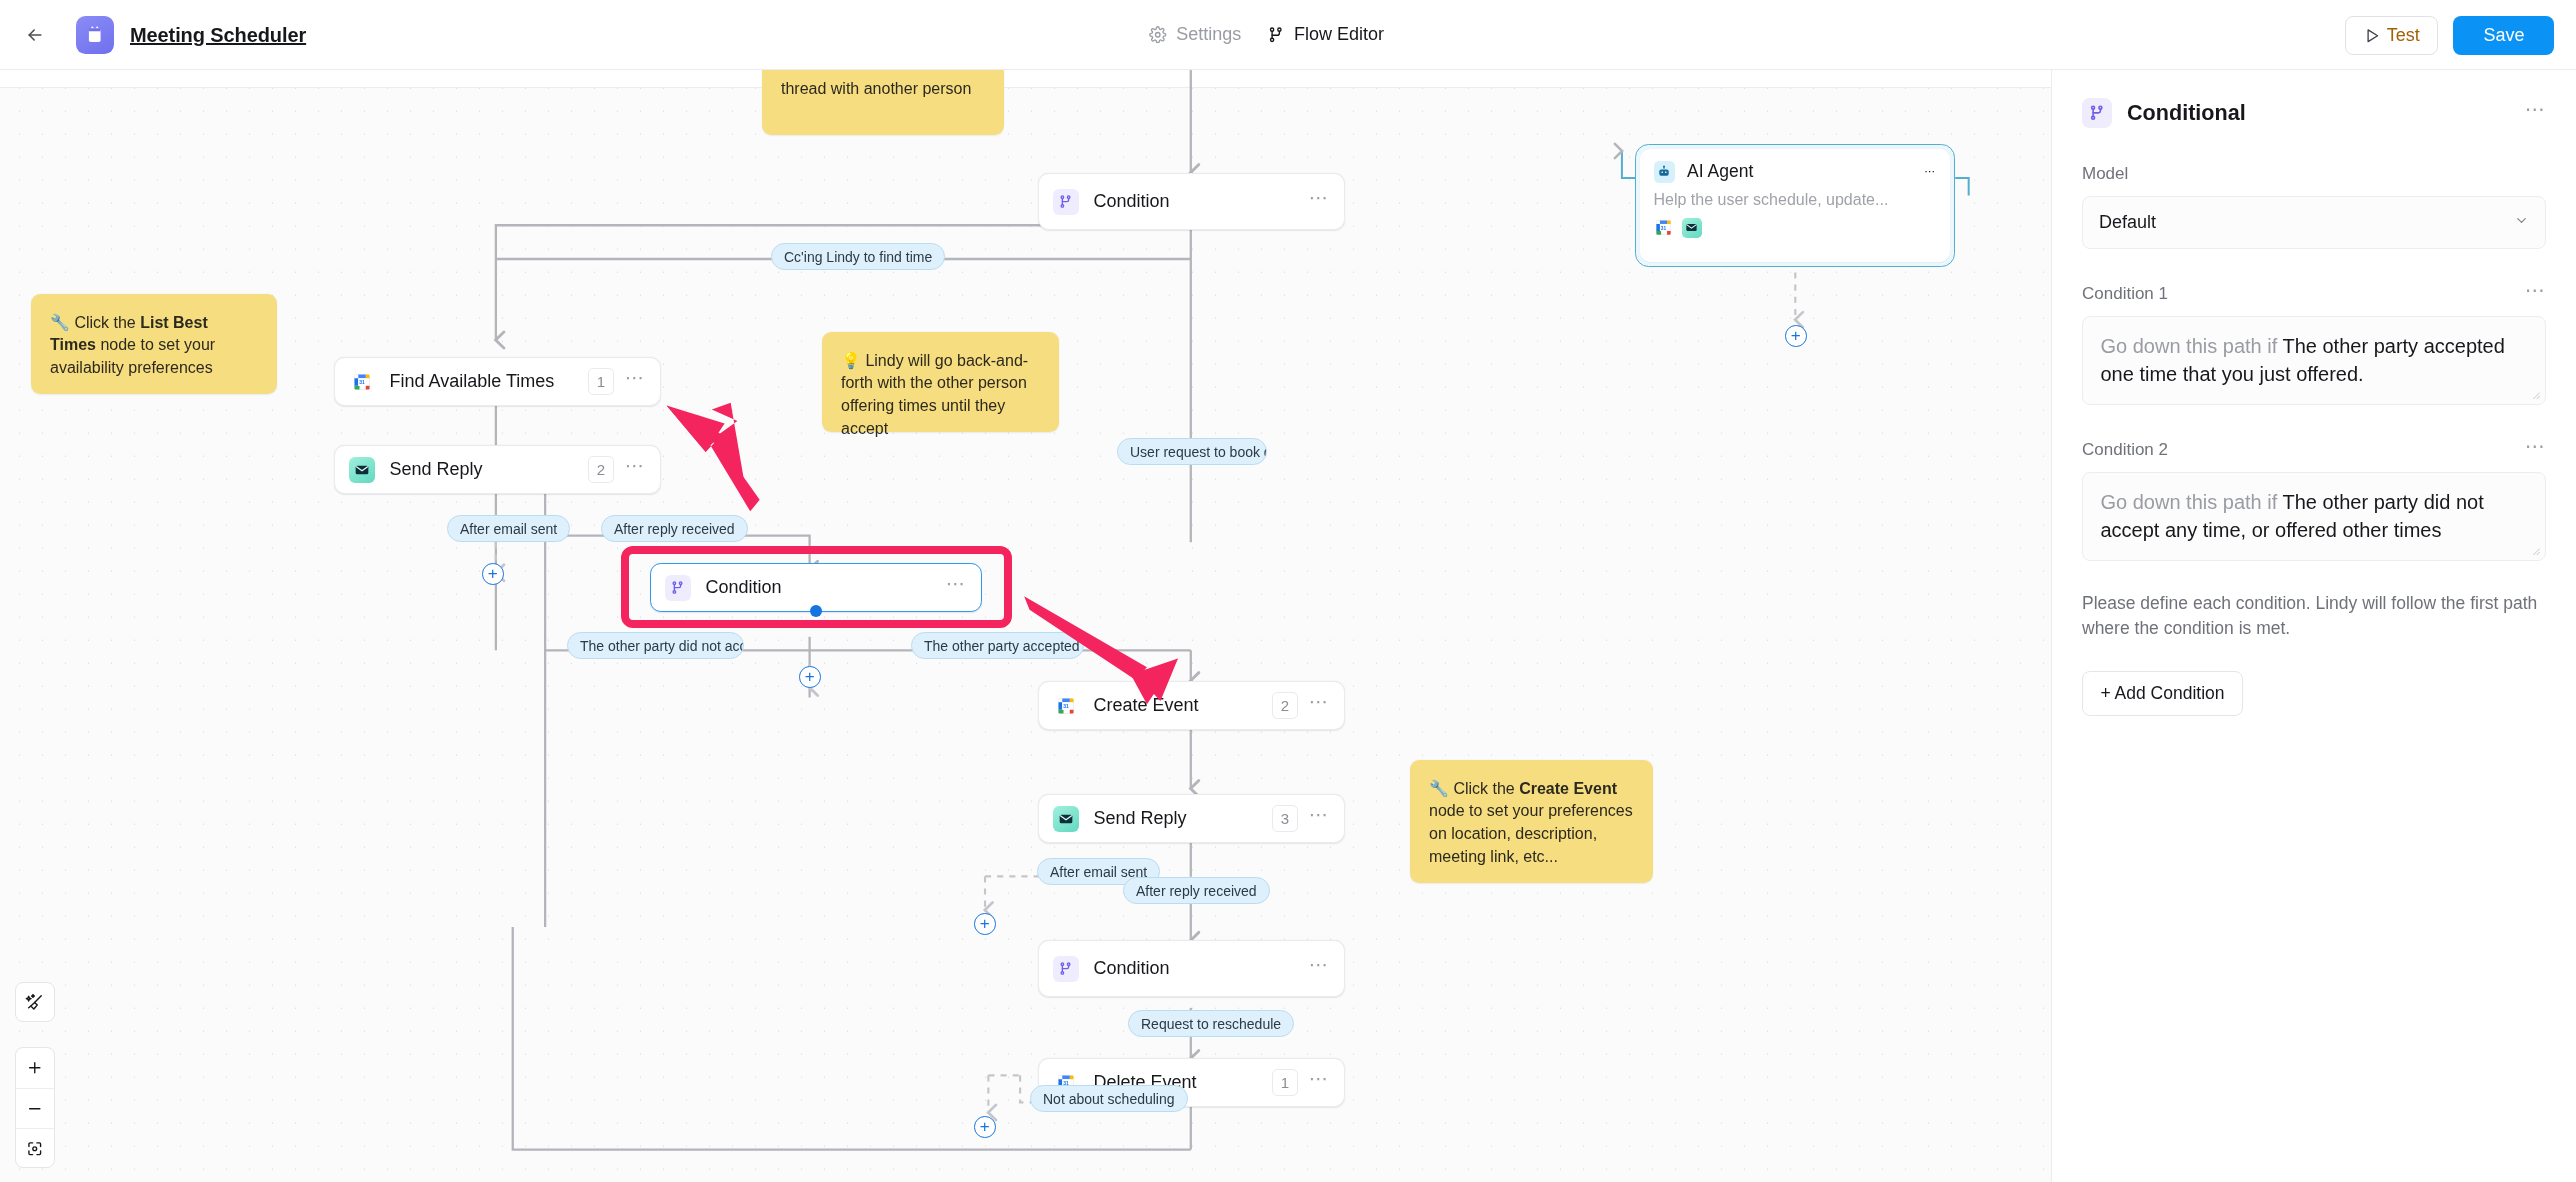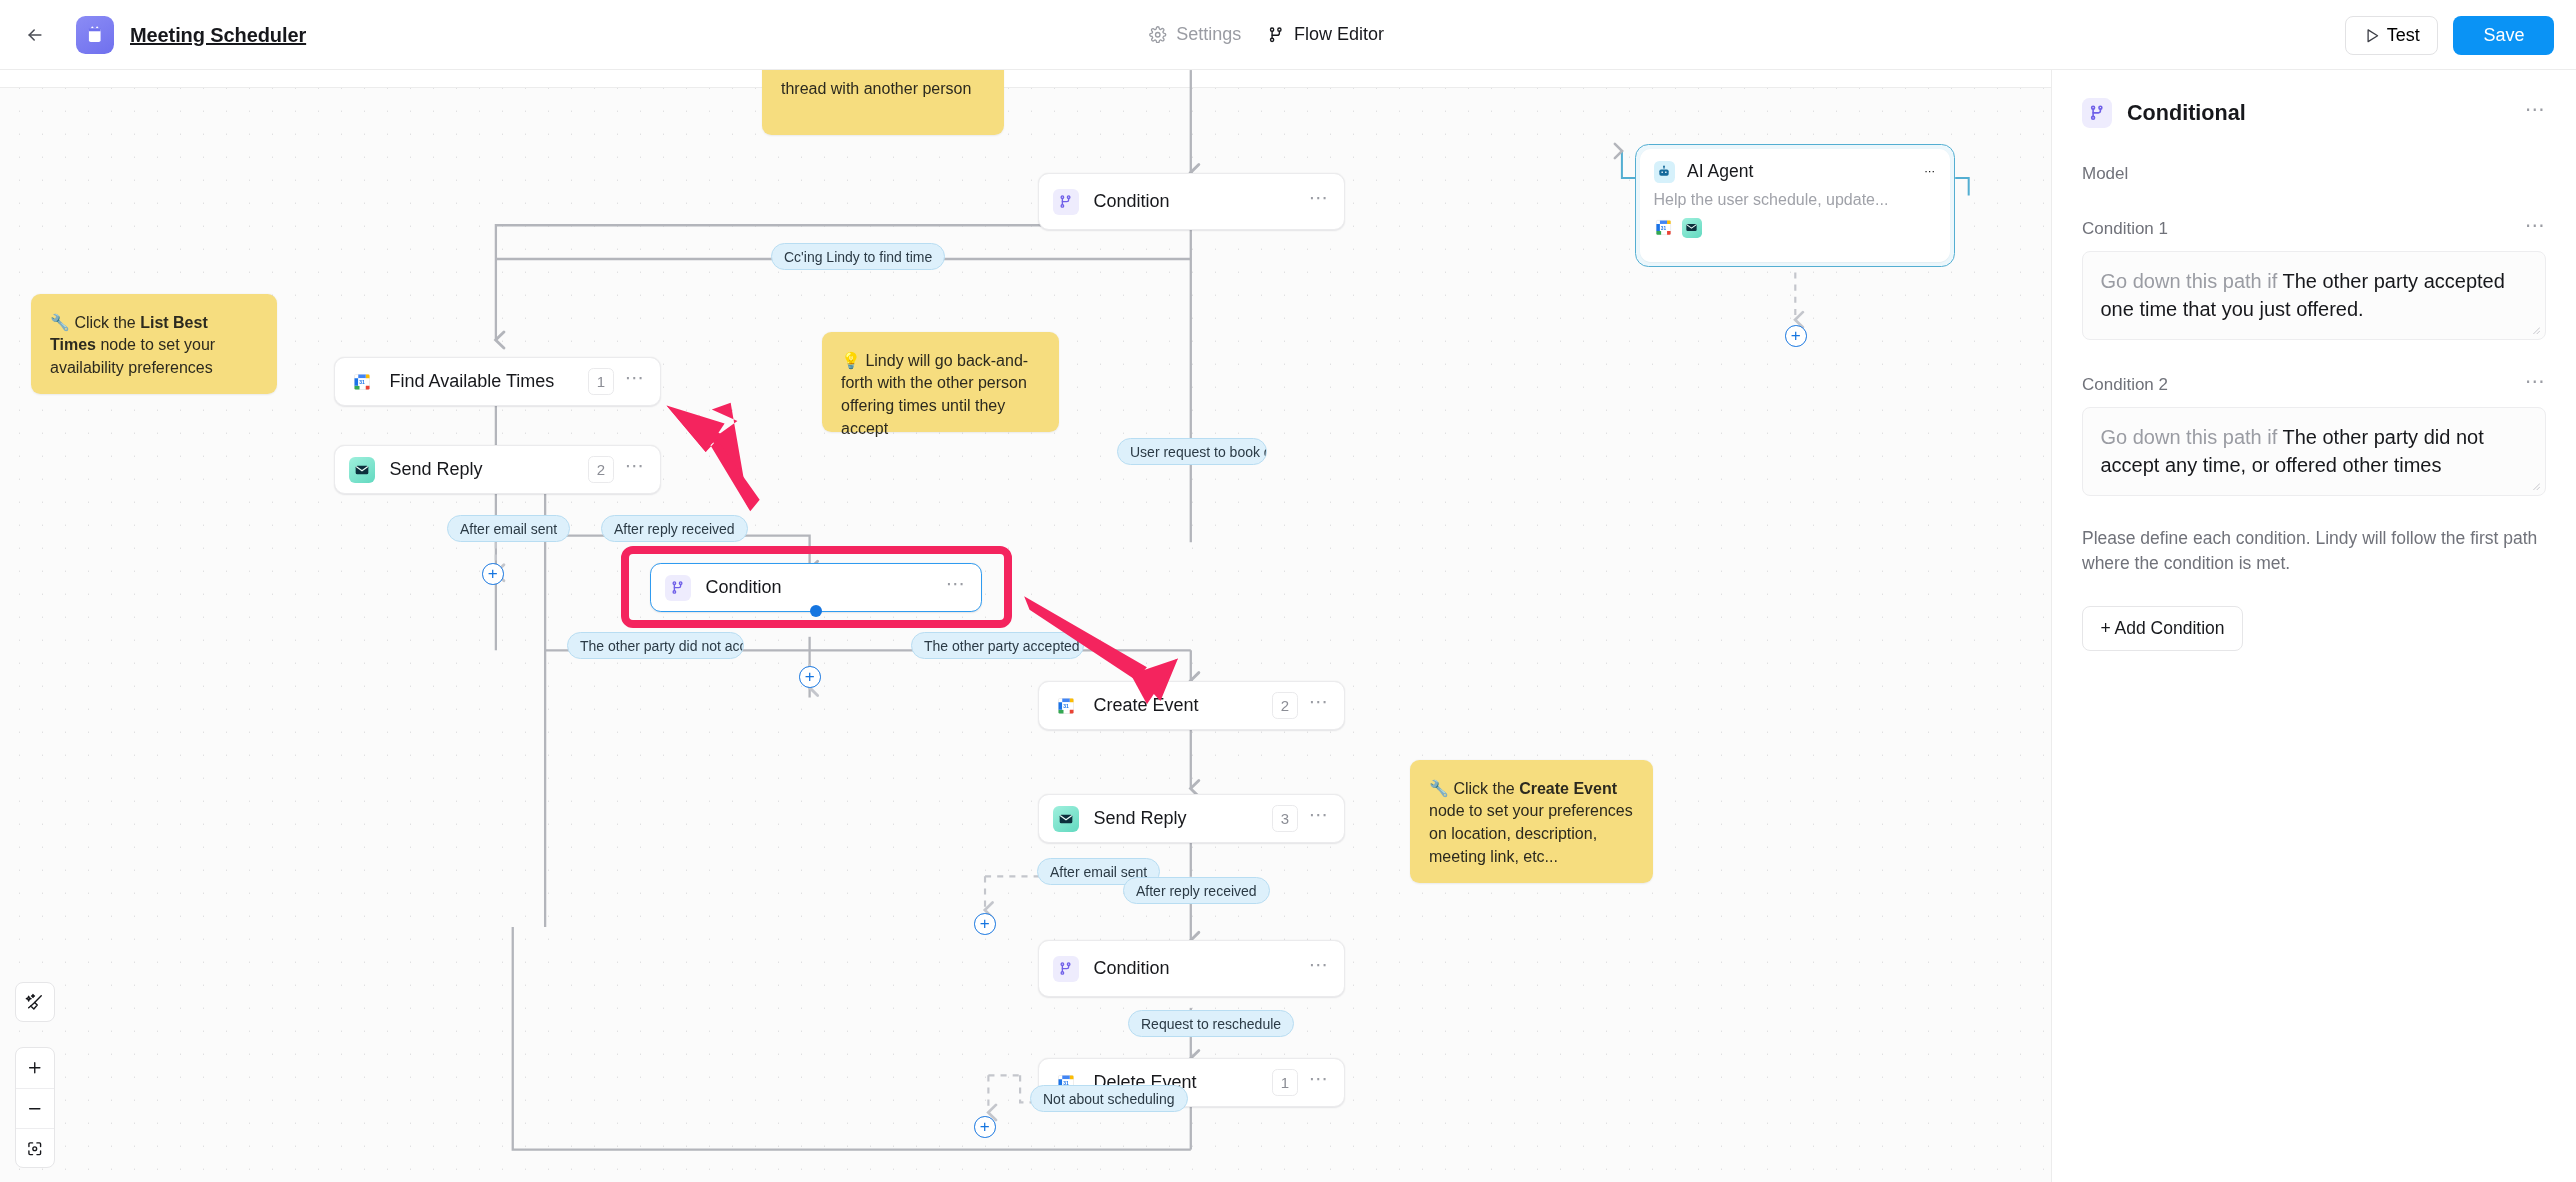--- a/index.html
+++ b/index.html
@@ -51,21 +51,21 @@
   .nav-item.active { color: #17181c; font-weight: 400; }
 
   .topbar-right {
     position: absolute; right: 21.6px; top: 16px;
     display: flex; align-items: center; gap: 15px;
   }
   .btn-test {
     display: flex; align-items: center; gap: 6px;
     height: 39px; padding: 0 17.5px;
     border: 0.7px solid #e2e2e4; border-radius: 8px;
-    background: #fff; color: #000000; font-size: 18px; cursor: pointer;
+    background: #fff; color: #a16207; font-size: 18px; cursor: pointer;
   }
   .btn-save {
     display: flex; align-items: center; justify-content: center;
     height: 39px; padding: 0 30px;
     border-radius: 8px; background: #0a93f5; color: #fff;
     font-size: 18px; cursor: pointer; border: none;
   }
 
   
   .canvas {
@@ -669,20 +669,28 @@
           <circle cx="7" cy="19" r="2"></circle>
         <path d="M7 7v10"></path>
           <path d="M17 7v2.4c0 1.5-1.2 2.7-2.7 2.7H7"></path>
       </svg>
     </span>
     <span class="panel-title">Conditional</span>
     <span class="dots-btn">⋯</span>
   </div>
 
   <div class="fld-label">Model</div>
+  <div class="select-box">
+    <span>Default</span>
+    <span class="chev">
+      <svg width="15" height="15" viewBox="0 0 24 24" fill="none" stroke="#84868e" stroke-width="2" stroke-linecap="round" stroke-linejoin="round">
+        <polyline points="6 9 12 15 18 9"></polyline>
+      </svg>
+    </span>
+  </div>
 
   <div class="cond-head">
     <span class="t">Condition 1</span>
     <span class="dots-btn">⋯</span>
   </div>
   <div class="cond-box">
     <span class="ph">Go down this path if </span><span>The other party accepted one time that you just offered.</span>
     <span class="resize-grip">
       <svg width="9.4" height="9.4" viewBox="0 0 14 14" stroke="#b9bbc1" stroke-width="1.2" stroke-linecap="round">
         <line x1="13" y1="4" x2="4" y2="13"></line>

